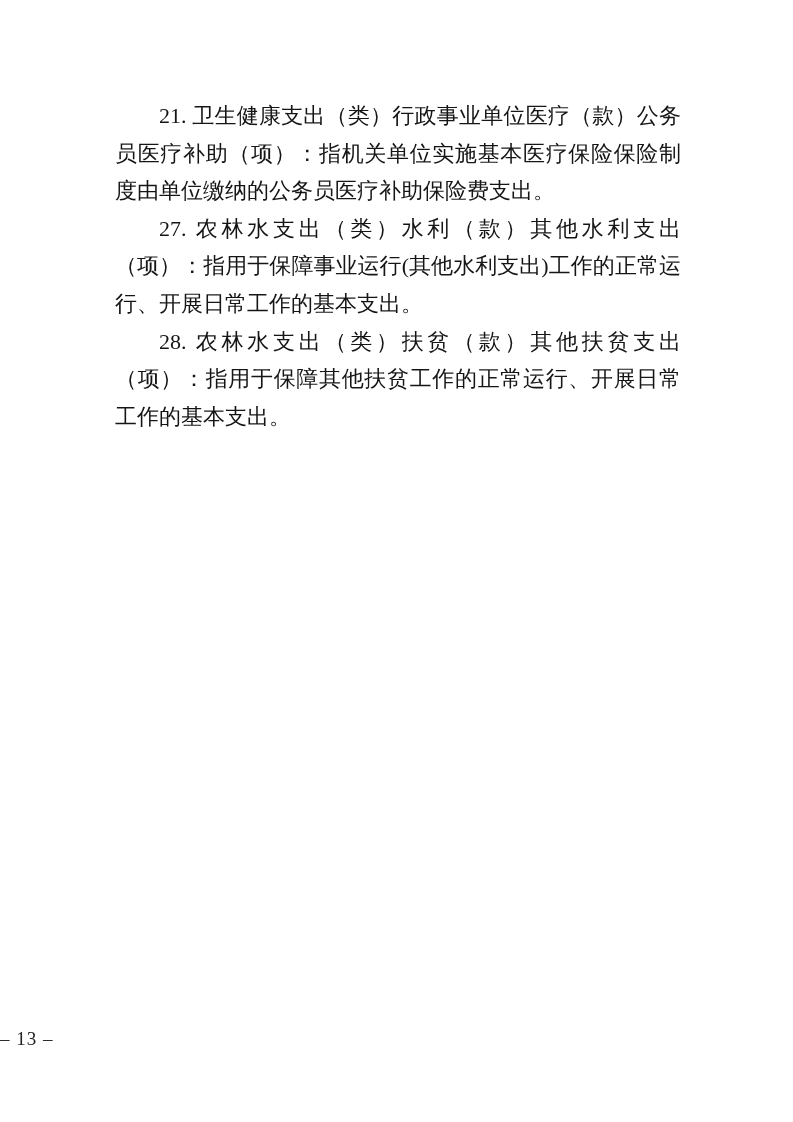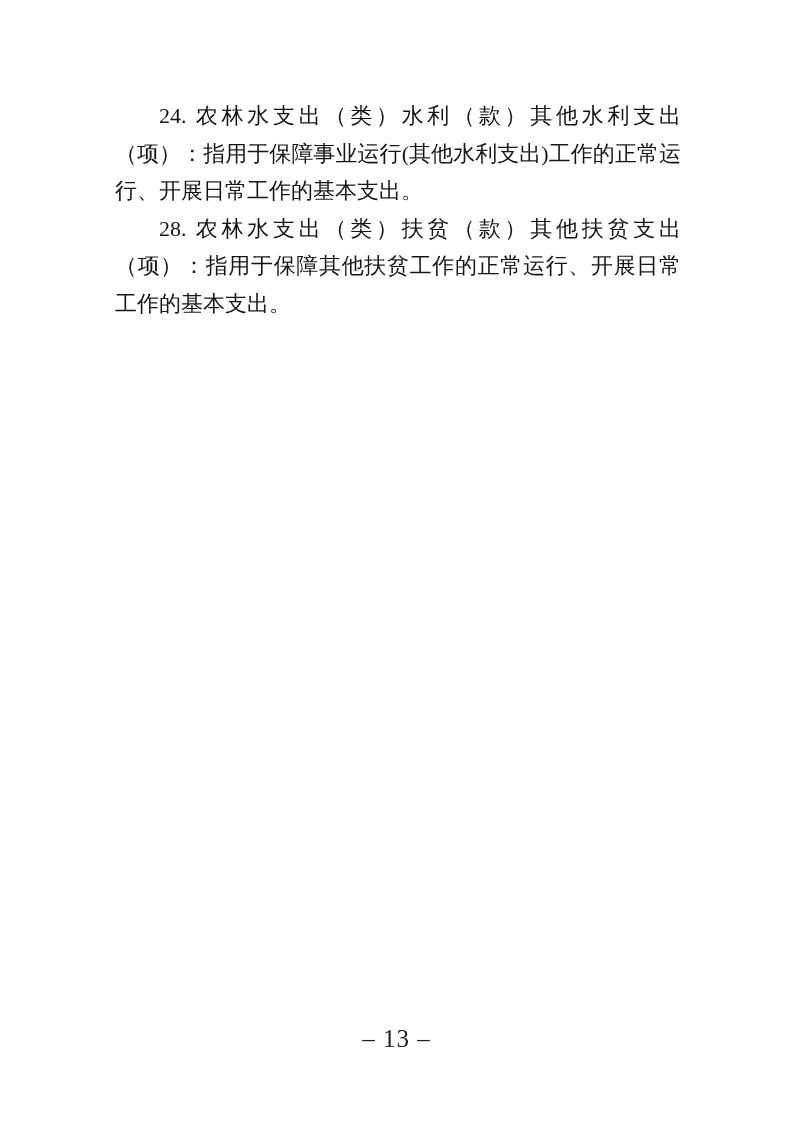--- a/index.html
+++ b/index.html
@@ -32,32 +32,32 @@
   .body-text p {
     margin: 0;
     padding: 0;
     text-indent: 2em;
   }
   .page-footer {
     position: absolute;
     top: 1026px;
     left: 0;
     width: 100%;
-    text-align: center;
-    font-size: 25px;
+    font-size: 19px;
     line-height: 26px;
     color: #222222;
     letter-spacing: 1px;
   }
 </style>
 </head>
 <body>
 
 <div class="page">
 
   <div class="body-text">
-    <p>24. 农林水支出（类）水利（款）其他水利支出（项）：指用于保障事业运行(其他水利支出)工作的正常运行、开展日常工作的基本支出。</p>
+    <p>21. 卫生健康支出（类）行政事业单位医疗（款）公务员医疗补助（项）：指机关单位实施基本医疗保险保险制度由单位缴纳的公务员医疗补助保险费支出。</p>
+    <p>27. 农林水支出（类）水利（款）其他水利支出（项）：指用于保障事业运行(其他水利支出)工作的正常运行、开展日常工作的基本支出。</p>
     <p>28. 农林水支出（类）扶贫（款）其他扶贫支出（项）：指用于保障其他扶贫工作的正常运行、开展日常工作的基本支出。</p>
   </div>
 
   <div class="page-footer">– 13 –</div>
 
 </div>
 
 </body></html>

